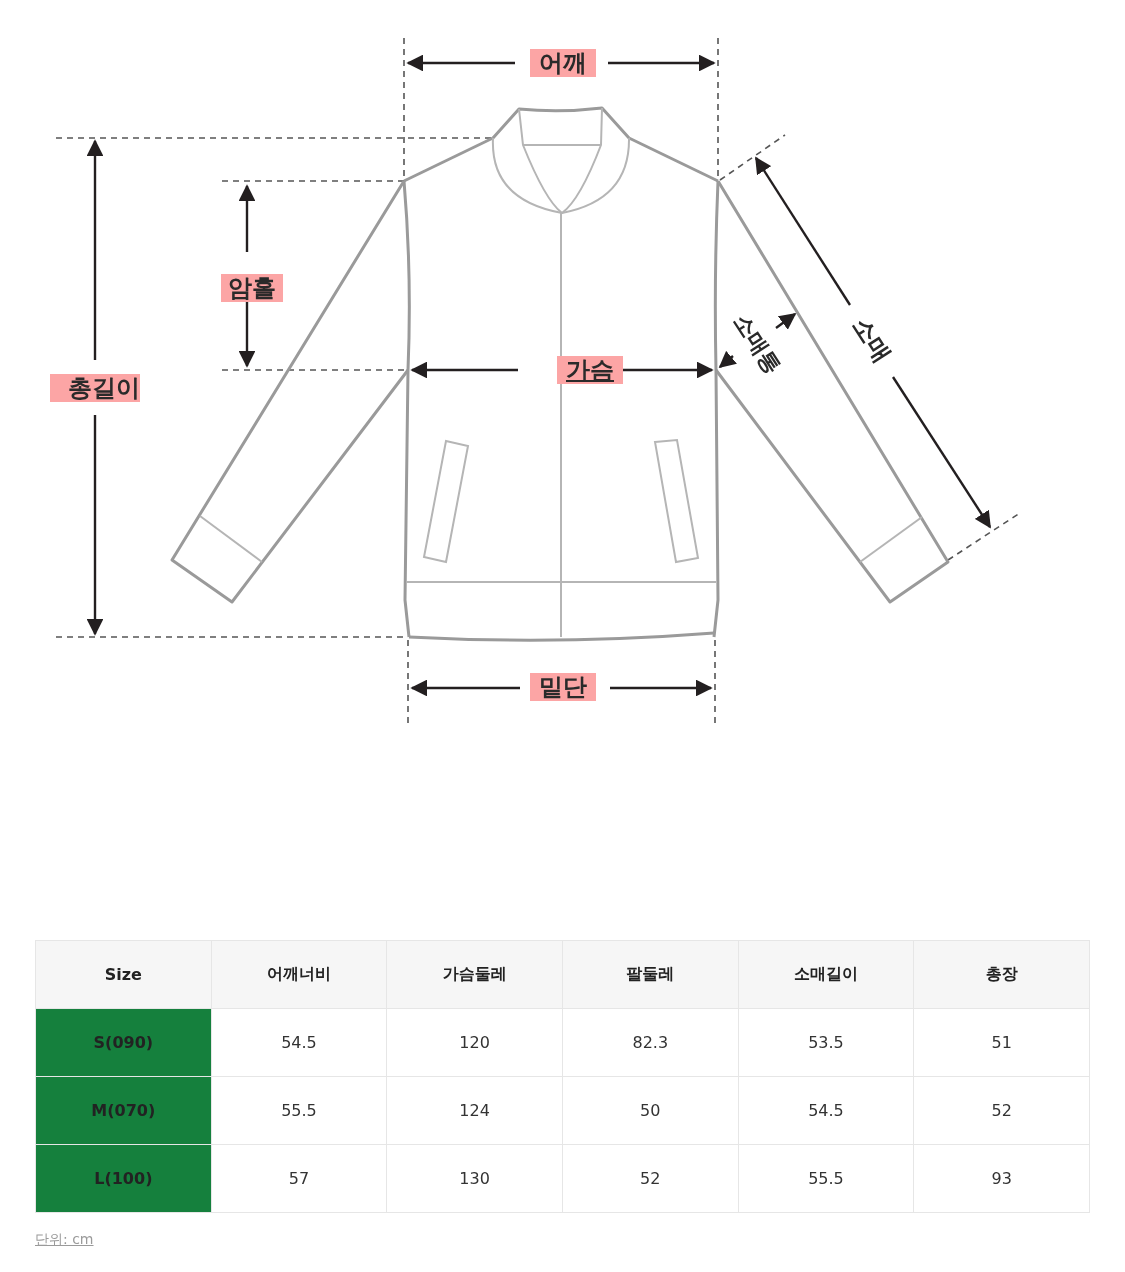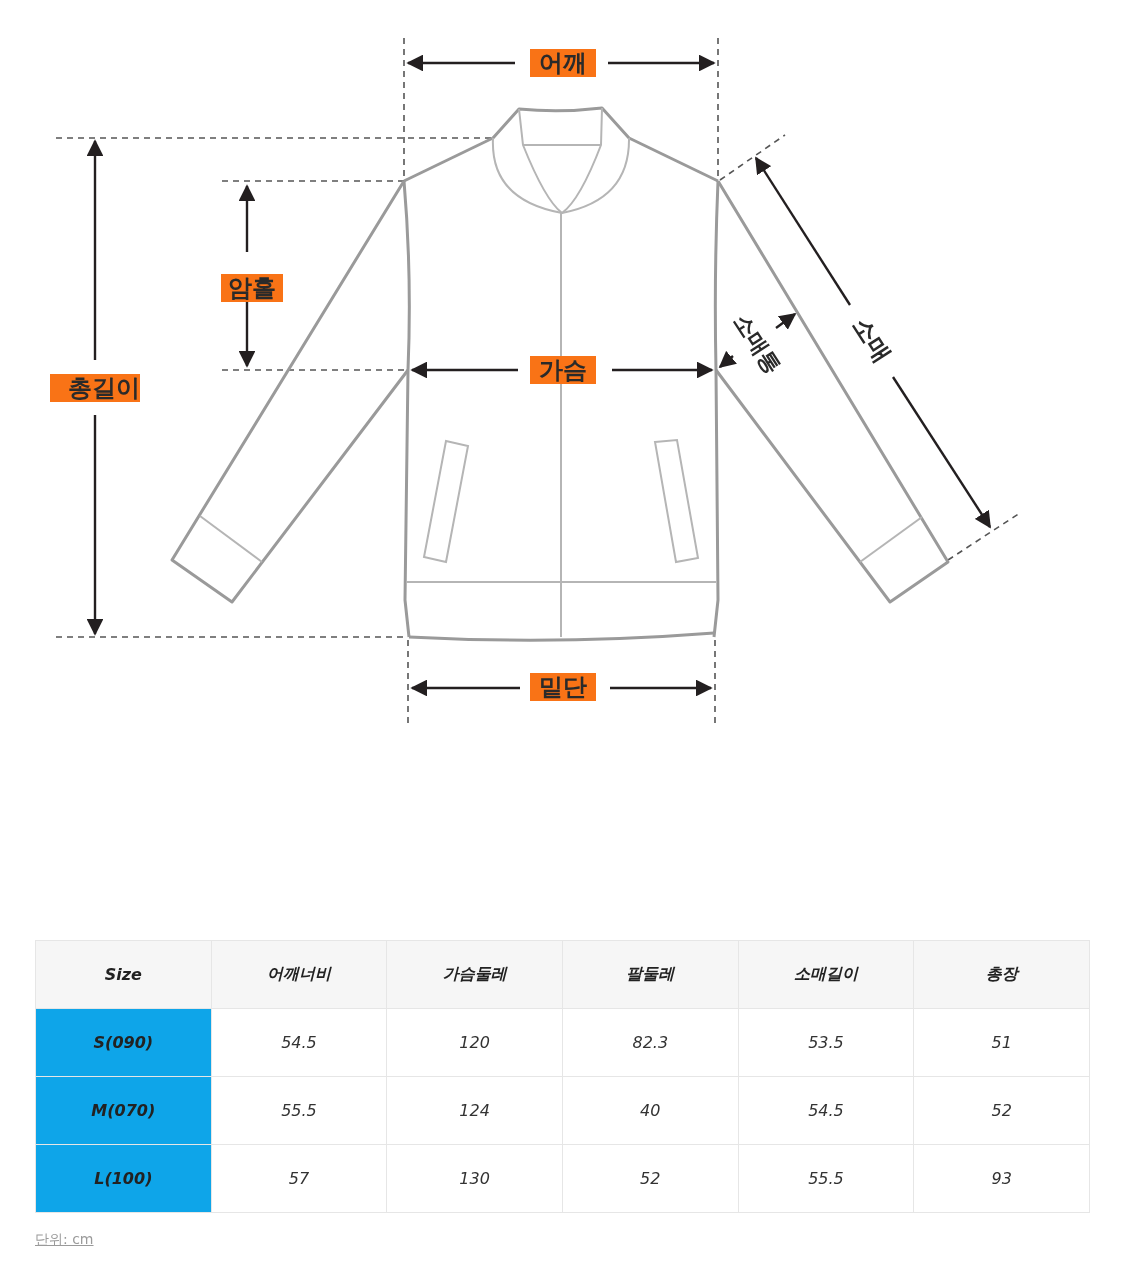--- a/index.html
+++ b/index.html
@@ -1,28 +1,28 @@
 <!DOCTYPE html>
 <html><head>
 <meta charset="utf-8">
 <style>
   html, body { margin: 0; padding: 0; background: #ffffff; }
   body { width: 1125px; height: 1272px; position: relative; overflow: hidden;
          font-family: "DejaVu Sans", "Liberation Sans", sans-serif; color: #2b2b2b; }
   .diagram { position: absolute; left: 0; top: 0; width: 1125px; height: 760px; }
   .diagram svg { position: absolute; left: 0; top: 0; }
   .lbl { position: absolute; font-size: 24px; font-weight: bold; color: #2a2a2a;
-         background: #f97316; line-height: 28px; white-space: nowrap; text-align: center; }
+         background: #fca5a5; line-height: 28px; white-space: nowrap; text-align: center; }
   .lbl.rot { transform-origin: center center; background: transparent; }
   .size-table { position: absolute; left: 35px; top: 940px; width: 1055px;
                 border-collapse: collapse; table-layout: fixed; }
   .size-table th, .size-table td { border: 1px solid #e6e6e6; height: 67px; text-align: center;
-                font-size: 16px; color: #333; padding: 0; font-style: italic; }
+                font-size: 16px; color: #333; padding: 0; }
   .size-table th { background: #f6f6f6; font-weight: bold; font-size: 16px; color: #222; }
-  .size-table td.size-col { background: #0ea5e9; font-weight: bold; color: #222; }
+  .size-table td.size-col { background: #15803d; font-weight: bold; color: #222; }
   .unit-note { position: absolute; left: 35px; top: 1231px; font-size: 14px; color: #9a9a9a; text-decoration: underline; }
 </style>
 </head>
 <body>
 
 <div class="diagram">
   <svg width="1125" height="760" viewBox="0 0 1125 760">
     <defs>
       <marker id="ah" viewBox="0 0 10 10" refX="9" refY="5" markerWidth="7" markerHeight="7" orient="auto-start-reverse">
         <path d="M0,0 L10,5 L0,10 z" fill="#231f20"></path>
@@ -91,21 +91,21 @@
       <line x1="850" y1="305" x2="756" y2="158" marker-end="url(#ah)"></line>
       <line x1="893" y1="377" x2="990" y2="527" marker-end="url(#ah)"></line>
       <line x1="776" y1="328" x2="795" y2="314" marker-end="url(#ah)"></line>
       <line x1="733" y1="356" x2="720" y2="367" marker-end="url(#ah)"></line>
     </g>
   </svg>
 
   <div class="lbl" style="left:530px;top:49px;width:66px;">어깨</div>
   <div class="lbl" style="left:50px;top:374px;width:90px;text-align:right;">총길이</div>
   <div class="lbl" style="left:215px;top:274px;width:62px;margin-left:6px;">암홀</div>
-  <div class="lbl" style="left:530px;top:356px;width:66px;">가슴</div>
+  <div class="lbl" style="left:557px;top:356px;width:66px;text-decoration:underline;">가슴</div>
   <div class="lbl" style="left:530px;top:673px;width:66px;">밑단</div>
   <div class="lbl rot" style="left:712px;top:330px;width:90px;font-size:22px;transform:rotate(57deg);">소매통</div>
   <div class="lbl rot" style="left:842px;top:326px;width:60px;transform:rotate(57deg);">소매</div>
 </div>
 
 <table class="size-table">
   <thead>
     <tr>
       <th>Size</th>
       <th>어깨너비</th>
@@ -121,21 +121,21 @@
       <td>54.5</td>
       <td>120</td>
       <td>82.3</td>
       <td>53.5</td>
       <td>51</td>
     </tr>
     <tr>
       <td class="size-col">M(070)</td>
       <td>55.5</td>
       <td>124</td>
-      <td>40</td>
+      <td>50</td>
       <td>54.5</td>
       <td>52</td>
     </tr>
     <tr>
       <td class="size-col">L(100)</td>
       <td>57</td>
       <td>130</td>
       <td>52</td>
       <td>55.5</td>
       <td>93</td>

